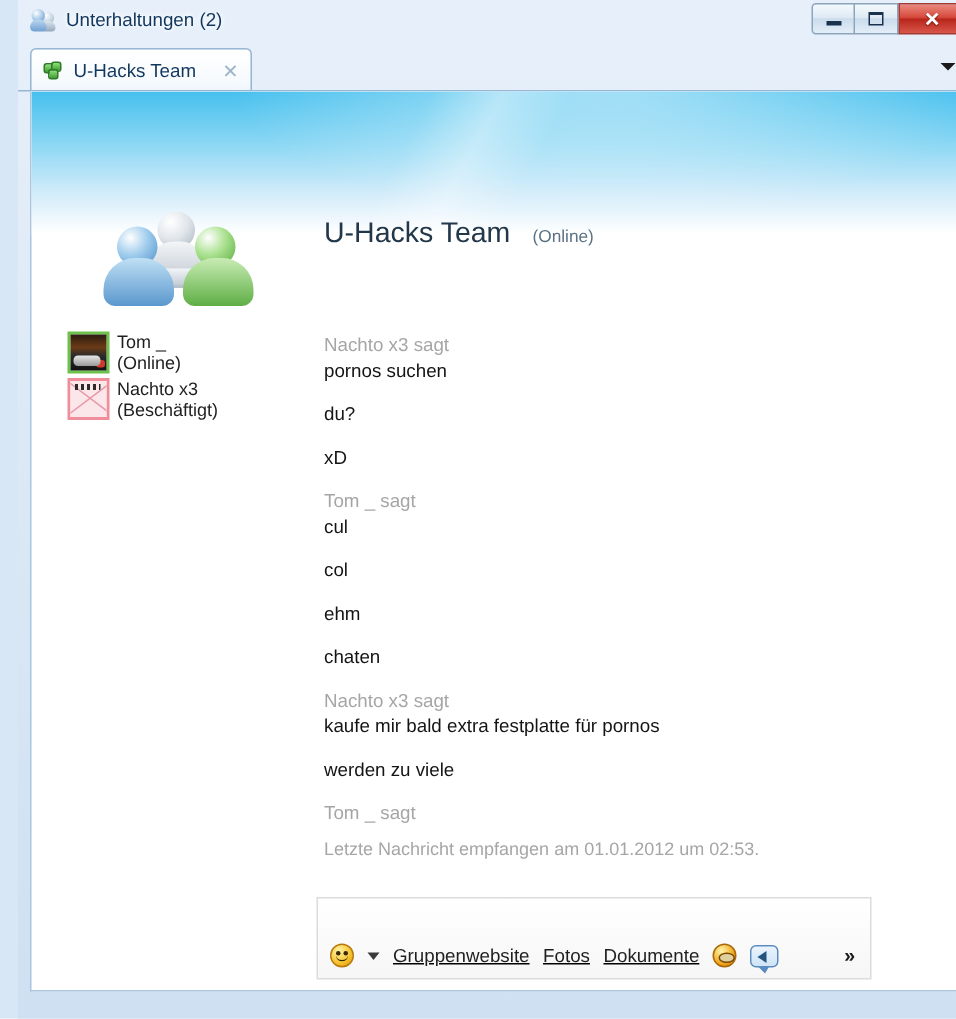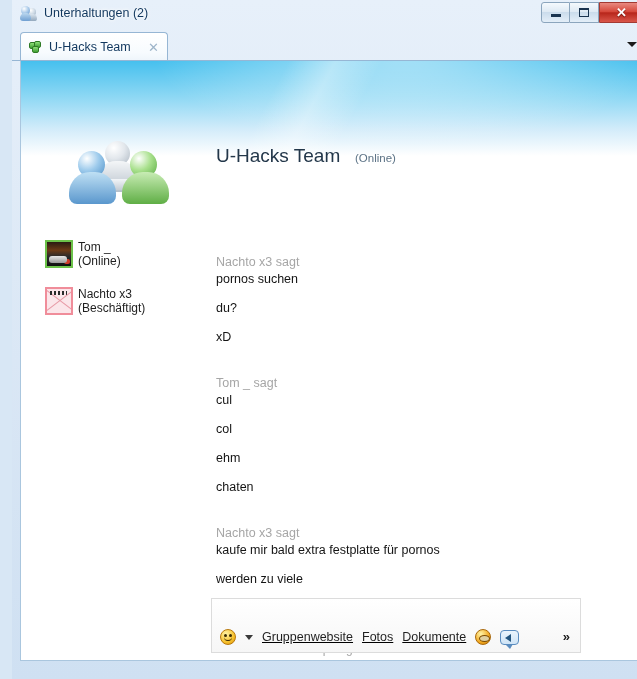--- a/index.html
+++ b/index.html
@@ -137,21 +137,21 @@
   .ga-blue-body{left:0px;top:33px;width:47px;height:32px;border-radius:21px 21px 8px 8px;
     background:linear-gradient(to bottom,#bfe0f4,#5a97cd);}
   .ga-green-head{left:61px;top:12px;width:27px;height:27px;
     background:radial-gradient(circle at 33% 28%,#ffffff,#a8e08c 45%,#56a83f);}
   .ga-green-body{left:53px;top:33px;width:47px;height:32px;border-radius:21px 21px 8px 8px;
     background:linear-gradient(to bottom,#c8ecb4,#5fae45);}
   .ga-arm{position:absolute;left:32px;top:40px;width:34px;height:11px;border-radius:6px;
     background:linear-gradient(to bottom,#f2f5f8,#c3ccd5);}
   
   .participants{position:absolute;left:24px;top:160px;width:160px;}
-  .participant{display:flex;align-items:flex-end;gap:5px;margin-bottom:3px;margin-top:19px;}
+  .participant{display:flex;align-items:flex-end;gap:5px;margin-bottom:3px;}
   .pavatar{width:28px;height:28px;box-sizing:border-box;border:2px solid #6cc24a;flex:0 0 auto;}
   .pavatar.busy{border-color:#f08d9a;}
   .pav-img-car{
     width:100%;height:100%;
     background:linear-gradient(to bottom,#2a1c12 0%,#6b3a16 35%,#2b2b2b 60%,#111 100%);
     position:relative;overflow:hidden;
   }
   .pav-img-car:after{
     content:"";position:absolute;left:2px;bottom:3px;width:18px;height:7px;border-radius:3px;
     background:linear-gradient(to bottom,#e8e8e8,#9a9a9a);
@@ -169,21 +169,21 @@
   .pav-img-x:after{transform:rotate(-37deg);}
   .pav-img-x em{
     position:absolute;left:3px;top:2px;width:17px;height:4px;
     background:repeating-linear-gradient(to right,#2b2b2b 0 2px,transparent 2px 4px);
   }
   .pname{font-size:12px;color:#1f1f1f;line-height:14px;padding-top:0px;}
   
   .messages{position:absolute;left:195px;top:162px;width:400px;}
   .sender{font-size:12.5px;color:#a6a6a6;margin:0 0 3px 0;}
   .msg{font-size:12.5px;color:#141414;margin:0 0 15px 0;}
-  .grp{margin-bottom:10px;margin-top:32px;}
+  .grp{margin-bottom:10px;}
   .sysline{font-size:12px;color:#a6a6a6;margin-top:6px;}
   
   .toolbar{
     position:absolute;left:190px;top:537px;width:370px;height:55px;
     background:linear-gradient(to bottom,#ffffff,#f6f6f6);
     border:1px solid #dcdcdc;box-sizing:border-box;
   }
   .tb-row{position:absolute;left:8px;bottom:7px;display:flex;align-items:center;gap:9px;text-decoration:underline;}
   .smiley{
     width:16px;height:16px;border-radius:50%;

